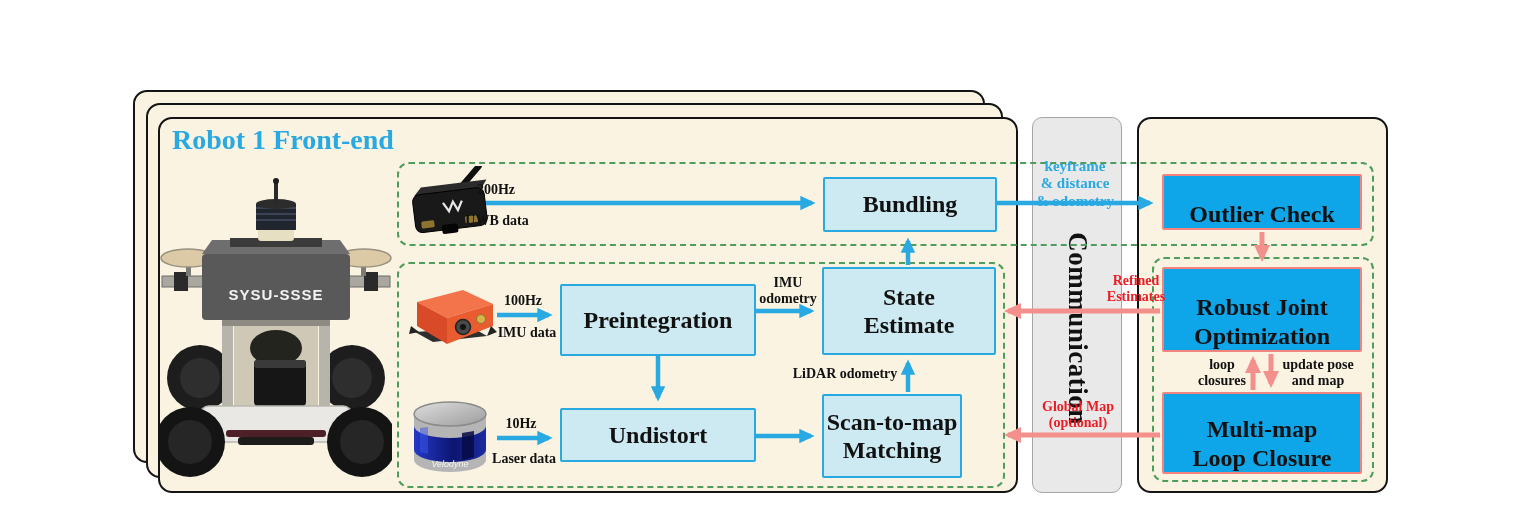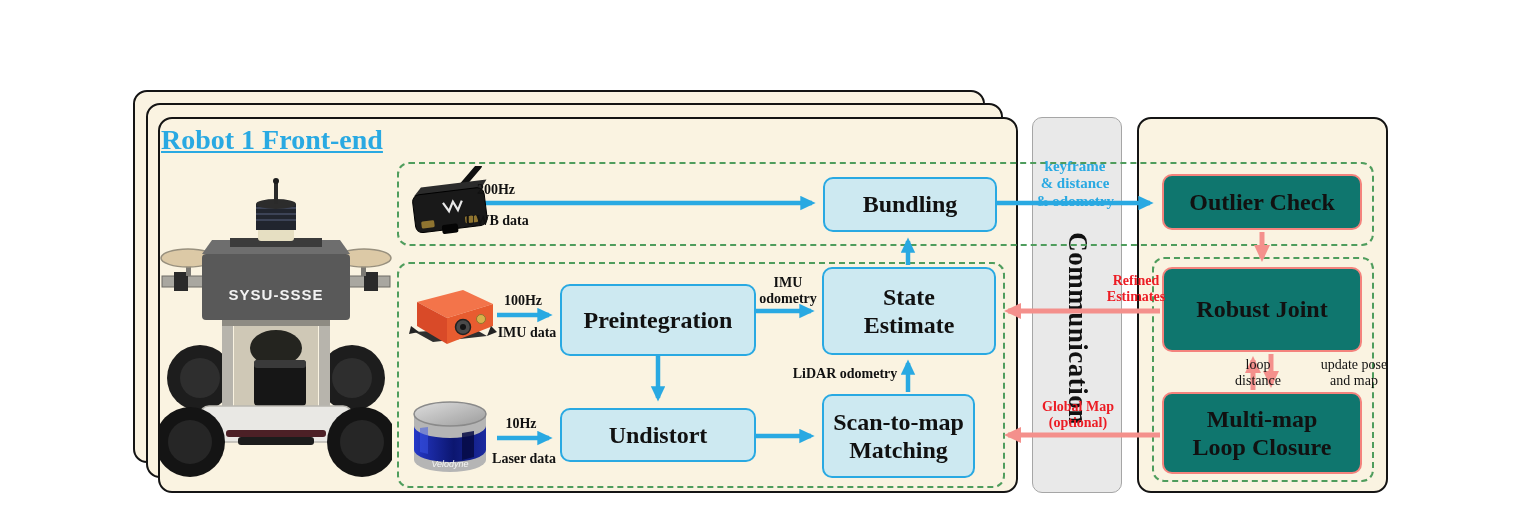--- a/index.html
+++ b/index.html
@@ -1,30 +1,30 @@
 <!DOCTYPE html>
 <html><head>
 <meta charset="utf-8">
 <style>
   html,body{margin:0;padding:0;background:#ffffff;}
   #canvas{position:relative;width:1519px;height:508px;background:#ffffff;overflow:hidden;
           font-family:"Liberation Serif",serif;}
   .panel{position:absolute;background:#faf3e1;border:2.5px solid #141414;border-radius:14px;box-sizing:border-box;}
   .dashed{position:absolute;border:2.5px dashed #4f9d5d;border-radius:12px;box-sizing:border-box;z-index:20;}
-  .node{position:absolute;box-sizing:border-box;border-radius:10px;display:flex;flex-direction:column;
+  .node{position:absolute;box-sizing:border-box;border-radius:2px;display:flex;flex-direction:column;
         align-items:center;justify-content:center;text-align:center;z-index:40;
         font-weight:bold;font-size:24px;line-height:1.18;color:#111;}
   .node-blue{background:#cde9f1;border:2.5px solid #29a9e2;}
-  .node-salmon{background:#0f766e;border:2.5px solid #f4837d;}
+  .node-salmon{background:#0ea5e9;border:2.5px solid #f4837d;justify-content:flex-end;}
   .lbl{position:absolute;transform:translate(-50%,-50%);white-space:nowrap;text-align:center;z-index:50;
        font-weight:bold;font-size:14px;color:#111;line-height:1.15;}
   .lbl .ln{display:block;}
   .lbl-blue{color:#29a9e2;font-size:15px;}
   .lbl-red{color:#ec1c24;}
-  .lbl-plain{font-weight:normal;margin-left:36px;}
+  .lbl-plain{font-weight:bold;}
   .title{position:absolute;font-weight:bold;font-size:28px;white-space:nowrap;z-index:15;}
   #comm-bar{position:absolute;left:1032px;top:117px;width:90px;height:376px;background:#e9e9e9;
             border:1.5px solid #a6a6a6;border-radius:10px;box-sizing:border-box;z-index:6;}
   #comm-label{position:absolute;left:1032px;top:140px;width:90px;height:376px;display:flex;
               align-items:center;justify-content:center;z-index:10;}
   #comm-label span{transform:rotate(90deg);white-space:nowrap;font-weight:bold;font-size:27px;color:#111;letter-spacing:.5px;}
   #arrows{position:absolute;left:0;top:0;z-index:30;pointer-events:none;}
   .sensor{position:absolute;z-index:45;}
 </style>
 </head>
@@ -36,21 +36,21 @@
   <div class="panel" style="left:146px;top:103px;width:857px;height:375px;z-index:2;"></div>
   <div class="panel" style="left:158px;top:117px;width:860px;height:376px;z-index:3;"></div>
 
   <div id="comm-bar"></div>
   <div id="comm-label">
     <span>Communication</span>
   </div>
 
   <div class="panel" style="left:1137px;top:117px;width:251px;height:376px;z-index:3;"></div>
 
-  <div class="title" style="left:161px;top:124px;color:#29a9e2;text-decoration:underline;">Robot 1 Front-end</div>
+  <div class="title" style="left:172px;top:124px;color:#29a9e2;">Robot 1 Front-end</div>
 
   <div class="dashed" style="left:397px;top:162px;width:977px;height:84px;"></div>
   <div class="dashed" style="left:397px;top:262px;width:608px;height:226px;"></div>
   <div class="dashed" style="left:1152px;top:257px;width:222px;height:225px;"></div>
 
   <svg class="sensor" style="left:160px;top:178px;" width="232" height="300" viewBox="0 0 232 300">
     <circle cx="40" cy="200" r="33" fill="#1d1d1d"></circle>
       <circle cx="40" cy="200" r="20" fill="#2e2e2e"></circle>
     <circle cx="192" cy="200" r="33" fill="#1d1d1d"></circle>
       <circle cx="192" cy="200" r="20" fill="#2e2e2e"></circle>
@@ -169,30 +169,31 @@
   <div class="node node-blue" style="left:560px;top:284px;width:196px;height:72px;">
     <span>Preintegration</span>
   </div>
   <div class="node node-blue" style="left:560px;top:408px;width:196px;height:54px;">
     <span>Undistort</span>
   </div>
   <div class="node node-blue" style="left:822px;top:267px;width:174px;height:88px;">
     <span>State</span>
     <span>Estimate</span>
   </div>
-  <div class="node node-blue" style="left:822px;top:394px;width:153px;height:84px;">
+  <div class="node node-blue" style="left:822px;top:394px;width:140px;height:84px;">
     <span>Scan-to-map</span>
     <span>Matching</span>
   </div>
 
   <div class="node node-salmon" style="left:1162px;top:174px;width:200px;height:56px;">
     <span>Outlier Check</span>
   </div>
   <div class="node node-salmon" style="left:1162px;top:267px;width:200px;height:85px;">
     <span>Robust Joint</span>
+    <span>Optimization</span>
   </div>
   <div class="node node-salmon" style="left:1162px;top:392px;width:200px;height:82px;">
     <span>Multi-map</span>
     <span>Loop Closure</span>
   </div>
 
   <div class="lbl" style="left:496px;top:190px;">200Hz</div>
   <div class="lbl" style="left:497px;top:221px;">UWB data</div>
   <div class="lbl" style="left:523px;top:301px;">100Hz</div>
   <div class="lbl" style="left:527px;top:333px;">IMU data</div>
@@ -214,20 +215,20 @@
     <span class="ln">Refined</span>
     <span class="ln">Estimates</span>
   </div>
   <div class="lbl lbl-red" style="left:1078px;top:415px;">
     <span class="ln">Global Map</span>
     <span class="ln">(optional)</span>
   </div>
 
   <div class="lbl lbl-plain" style="left:1222px;top:373px;">
     <span class="ln">loop</span>
-    <span class="ln">distance</span>
+    <span class="ln">closures</span>
   </div>
   <div class="lbl lbl-plain" style="left:1318px;top:373px;">
     <span class="ln">update pose</span>
     <span class="ln">and map</span>
   </div>
 
 </div>
 
 </body></html>

